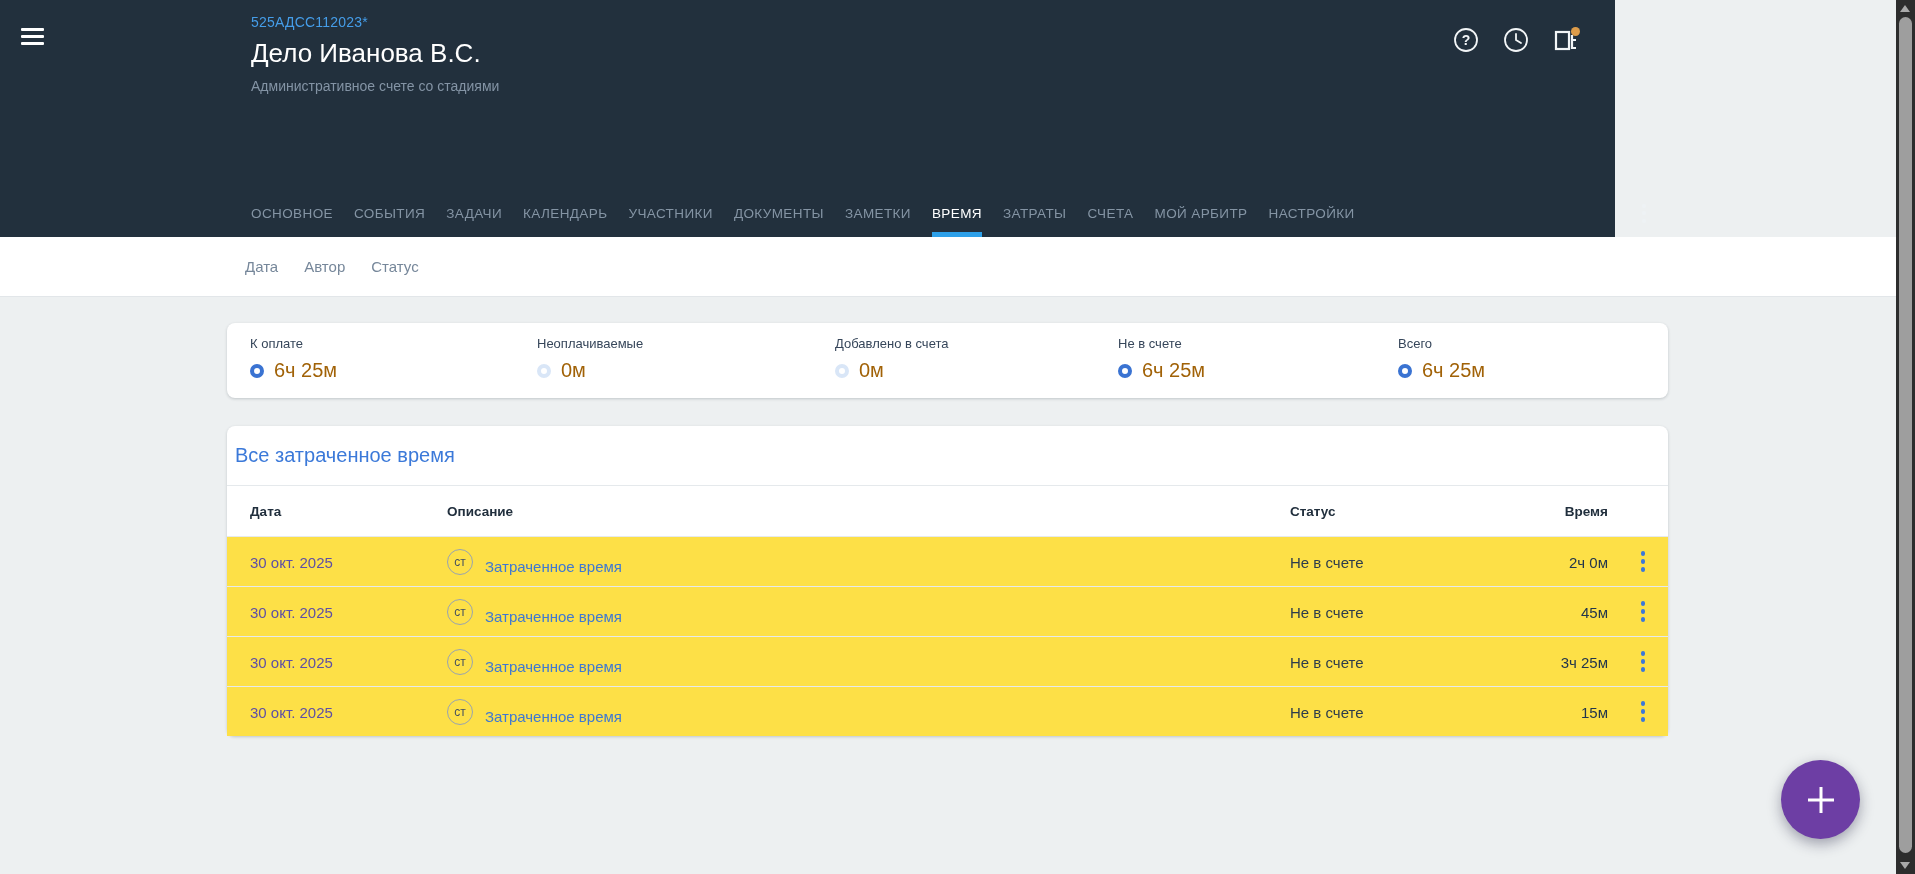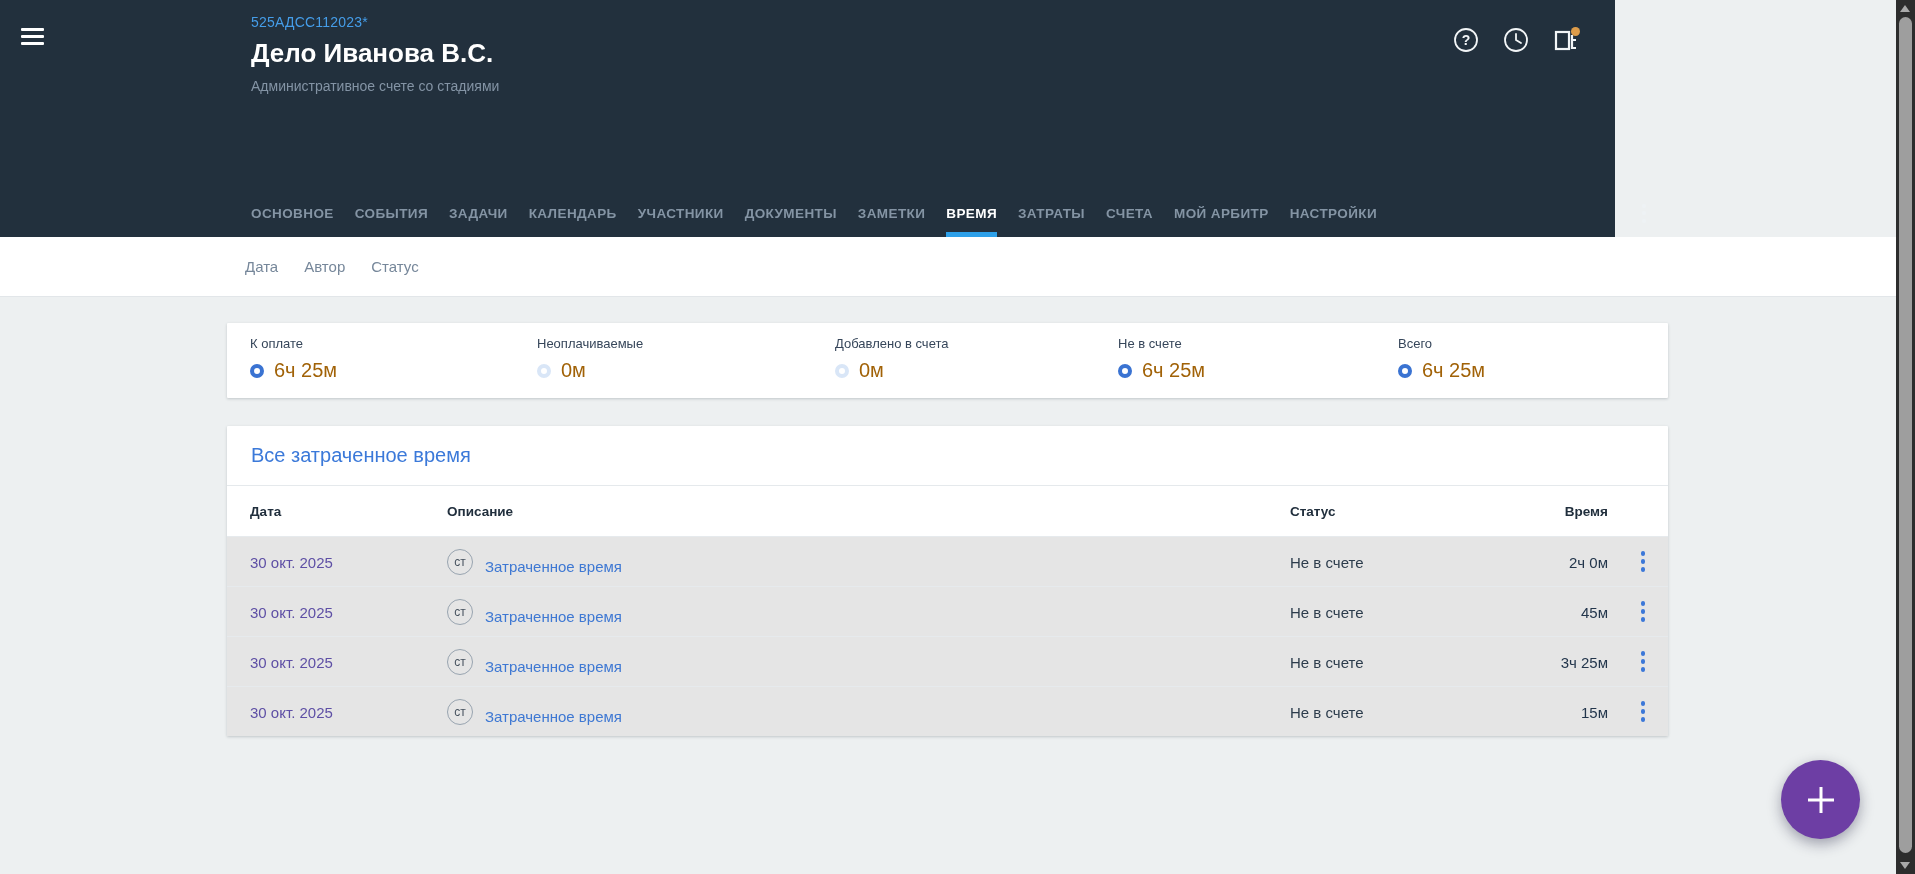--- a/index.html
+++ b/index.html
@@ -5,56 +5,56 @@
   * { margin:0; padding:0; box-sizing:border-box; }
   html,body { width:1915px; height:874px; overflow:hidden; }
   body { font-family:"Liberation Sans", sans-serif; background:#edf0f1; position:relative; }
 
   
   .topbar { position:absolute; top:0; left:0; width:1615px; height:237px; background:#22303d; }
   .hamburger { position:absolute; left:21px; top:28px; width:24px; height:20px; cursor:pointer; }
   .hamburger i { display:block; width:23px; height:3px; background:#fff; border-radius:1px; margin-bottom:4px; }
   .title-block { position:absolute; left:251px; top:13px; }
   .case-number { font-size:14px; color:#459de9; letter-spacing:.2px; cursor:pointer; display:inline-block; margin-bottom:8px; }
-  .case-title { font-size:26px; font-weight:700; color:#ffffff; margin-bottom:9px; }
+  .case-title { font-size:26px; font-weight:400; color:#ffffff; margin-bottom:9px; }
   .case-subtitle { font-size:14px; color:#8494a5; }
 
   .top-icons { position:absolute; top:26px; right:35px; display:flex; gap:22px; }
   .icon-btn { width:28px; height:28px; display:flex; align-items:center; justify-content:center; cursor:pointer; position:relative; }
 
   .tabs { position:absolute; left:251px; bottom:0; height:48px; display:flex; gap:21px; align-items:stretch; }
-  .tab { position:relative; display:flex; align-items:center; font-size:13.5px; font-weight:700; letter-spacing:.4px; color:#8494a4; cursor:pointer; white-space:nowrap; }
+  .tab { position:relative; display:flex; align-items:center; font-size:13.5px; font-weight:400; letter-spacing:.4px; color:#8494a4; cursor:pointer; white-space:nowrap; }
   .tab.active { color:#ffffff; }
   .tab.active::after { content:''; position:absolute; left:0; right:0; bottom:0; height:5px; background:#2da0e9; }
   .tab-overflow { position:absolute; left:1632px; bottom:7px; width:24px; height:34px; display:flex; flex-direction:column; align-items:center; justify-content:center; gap:3.5px; cursor:pointer; }
   .tab-overflow i { width:4px; height:4px; border-radius:50%; background:#eef2f5; }
 
   
   .filterbar { position:absolute; top:237px; left:0; width:1915px; height:60px; background:#ffffff; border-bottom:1px solid #e2e6e9; display:flex; align-items:center; padding-left:245px; gap:26px; }
   .filter-item { font-size:15px; color:#76879a; cursor:pointer; }
 
   
   .content { position:absolute; top:297px; left:0; width:1915px; height:577px; background:#edf0f1; }
-  .card { position:absolute; left:227px; width:1441px; background:#ffffff; border-radius:1px; box-shadow:0 1px 3px rgba(35,48,60,.22); }
+  .card { position:absolute; left:227px; width:1441px; background:#ffffff; border-radius:8px; box-shadow:0 1px 3px rgba(35,48,60,.22); }
 
   .summary-card { top:26px; height:75px; }
   .summary-col { position:absolute; top:13px; }
   .summary-label { font-size:13px; color:#36465a; margin-bottom:8px; }
   .summary-value-row { display:flex; align-items:center; gap:10px; }
   .ring { width:14px; height:14px; border-radius:50%; border:4px solid #d9e6f7; flex:0 0 auto; cursor:pointer; }
   .ring.ring-on { border-color:#3a73d2; }
   .summary-value { font-size:20px; color:#a16207; }
 
   .table-card { top:129px; }
-  .tc-title-row { height:59px; display:flex; align-items:center; padding-left:24px; }
+  .tc-title-row { height:59px; display:flex; align-items:center; padding-left:8px; }
   .tc-title { font-size:20px; color:#3b79d9; }
   .tc-divider { height:1px; background:#e5e9ec; }
   .t-head { position:relative; height:50px; }
   .t-head span { position:absolute; top:50%; transform:translateY(-50%); font-size:13.5px; font-weight:700; color:#212f3d; }
-  .t-row { position:relative; height:50px; border-top:1px solid #e6eaed; background:#e5e5e5; }
+  .t-row { position:relative; height:50px; border-top:1px solid #e6eaed; background:#fde047; }
   .cell { position:absolute; top:50%; transform:translateY(-50%); font-size:15px; }
   .col-date   { left:23px; }
   .col-desc   { left:220px; }
   .col-status { left:1063px; }
   .col-time   { right:60px; text-align:right; }
   .td-date { color:#5e4fa5; cursor:pointer; }
   .td-desc { display:flex; align-items:flex-end; gap:12px; }
   .type-badge { width:26px; height:26px; border-radius:50%; border:1px solid #98a4b0; color:#46525f; font-size:12px; display:flex; align-items:center; justify-content:center; }
   .td-link { color:#3e78d3; cursor:pointer; }
   .td-status { color:#2c3c4c; }

